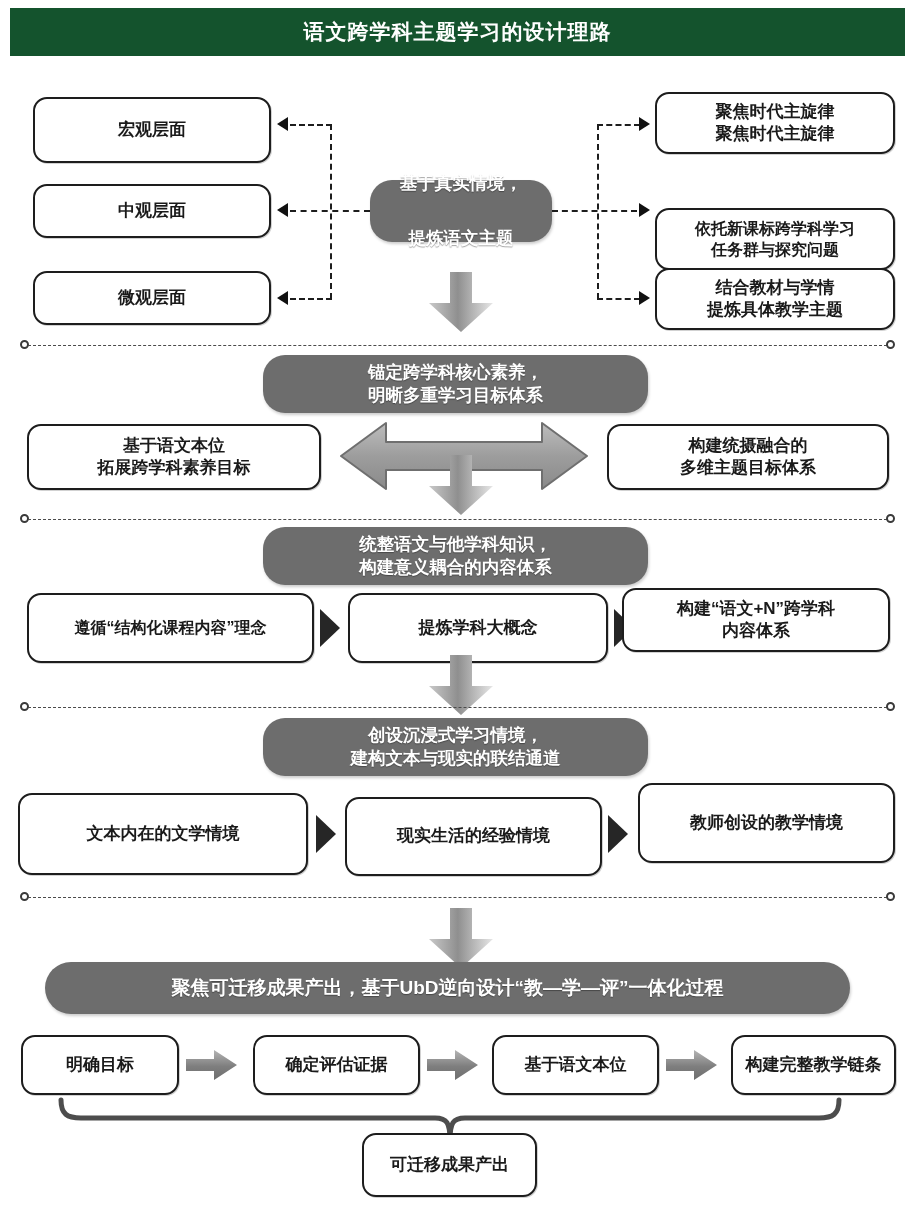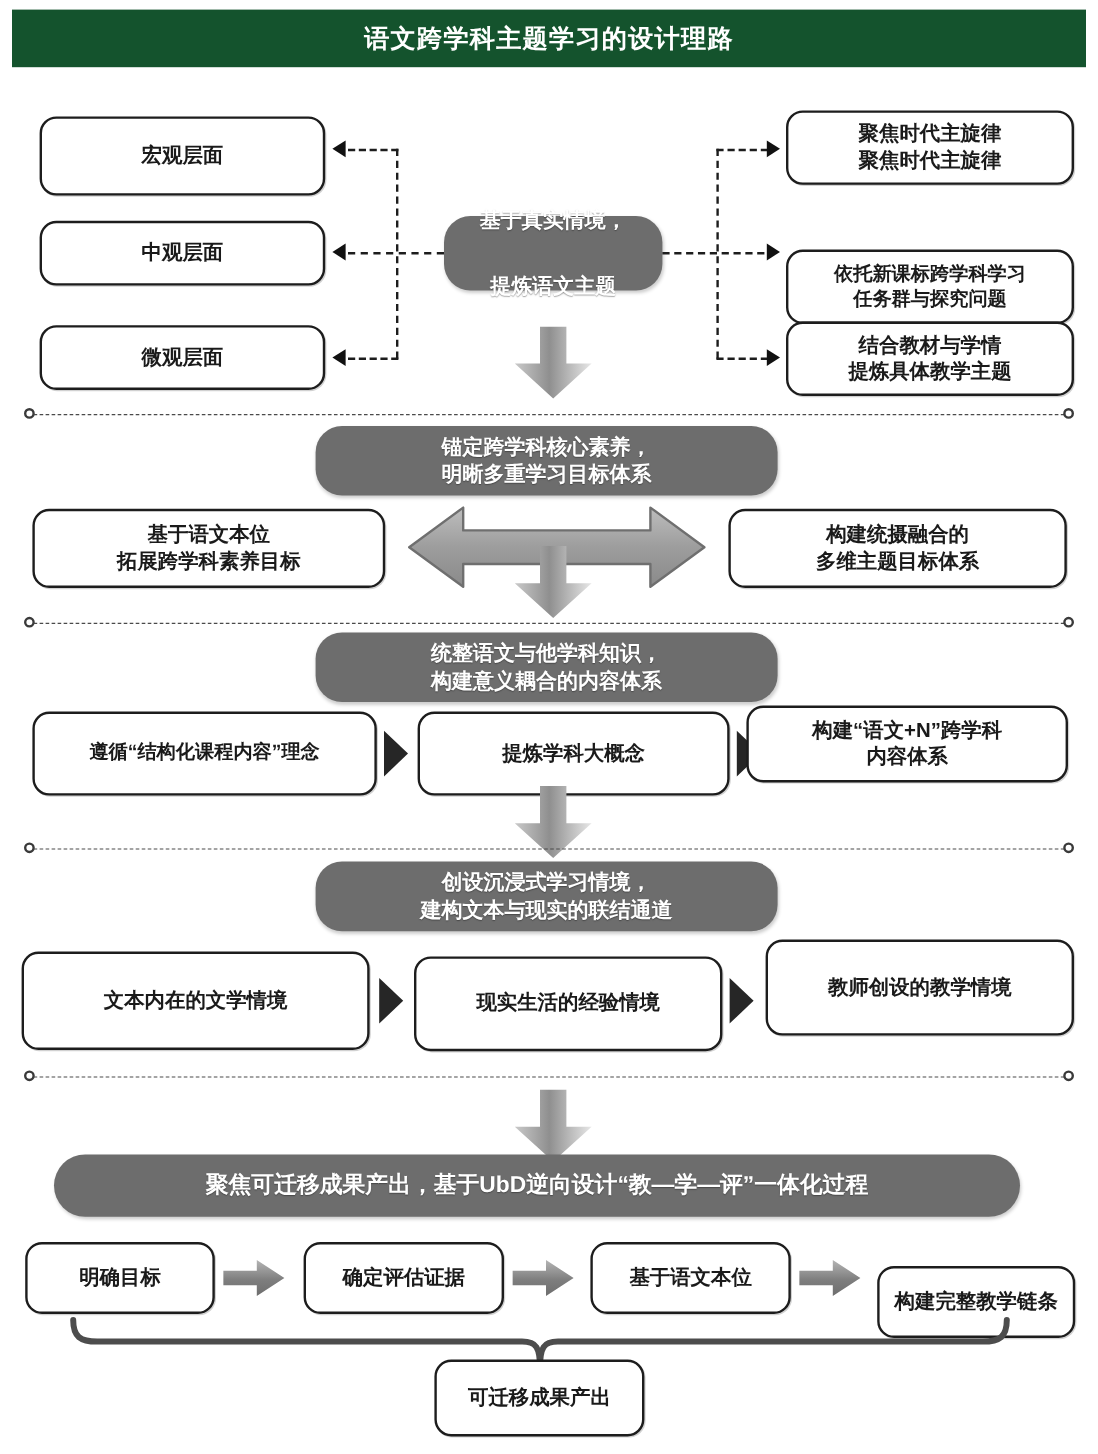--- a/index.html
+++ b/index.html
@@ -277,21 +277,21 @@
 
   <div class="box" style="left:492px;top:1035px;width:167px;height:60px;">
     <span>基于语文本位</span>
   </div>
   <div class="grayarrow" style="left:666px;top:1050px;">
     <svg width="52" height="30" viewBox="0 0 52 30">
       <path d="M0 9 H28 V0 L51 15 L28 30 V21 H0 Z" fill="url(#ga)"></path>
     </svg>
   </div>
 
-  <div class="box" style="left:731px;top:1035px;width:165px;height:60px;margin-top:20px;">
+  <div class="box" style="left:731px;top:1035px;width:165px;height:60px;">
     <span>构建完整教学链条</span>
   </div>
 
   <div class="brace" style="left:55px;top:1096px;">
     <svg width="790" height="48" viewBox="0 0 790 48">
       <path d="M6 4 C6 18 12 22 26 22 L380 22 C392 22 395 27 395 44
                C395 27 398 22 410 22 L764 22 C778 22 784 18 784 4" fill="none" stroke="#4d4d4d" stroke-width="5" stroke-linecap="round" stroke-linejoin="round"></path>
     </svg>
   </div>
 

